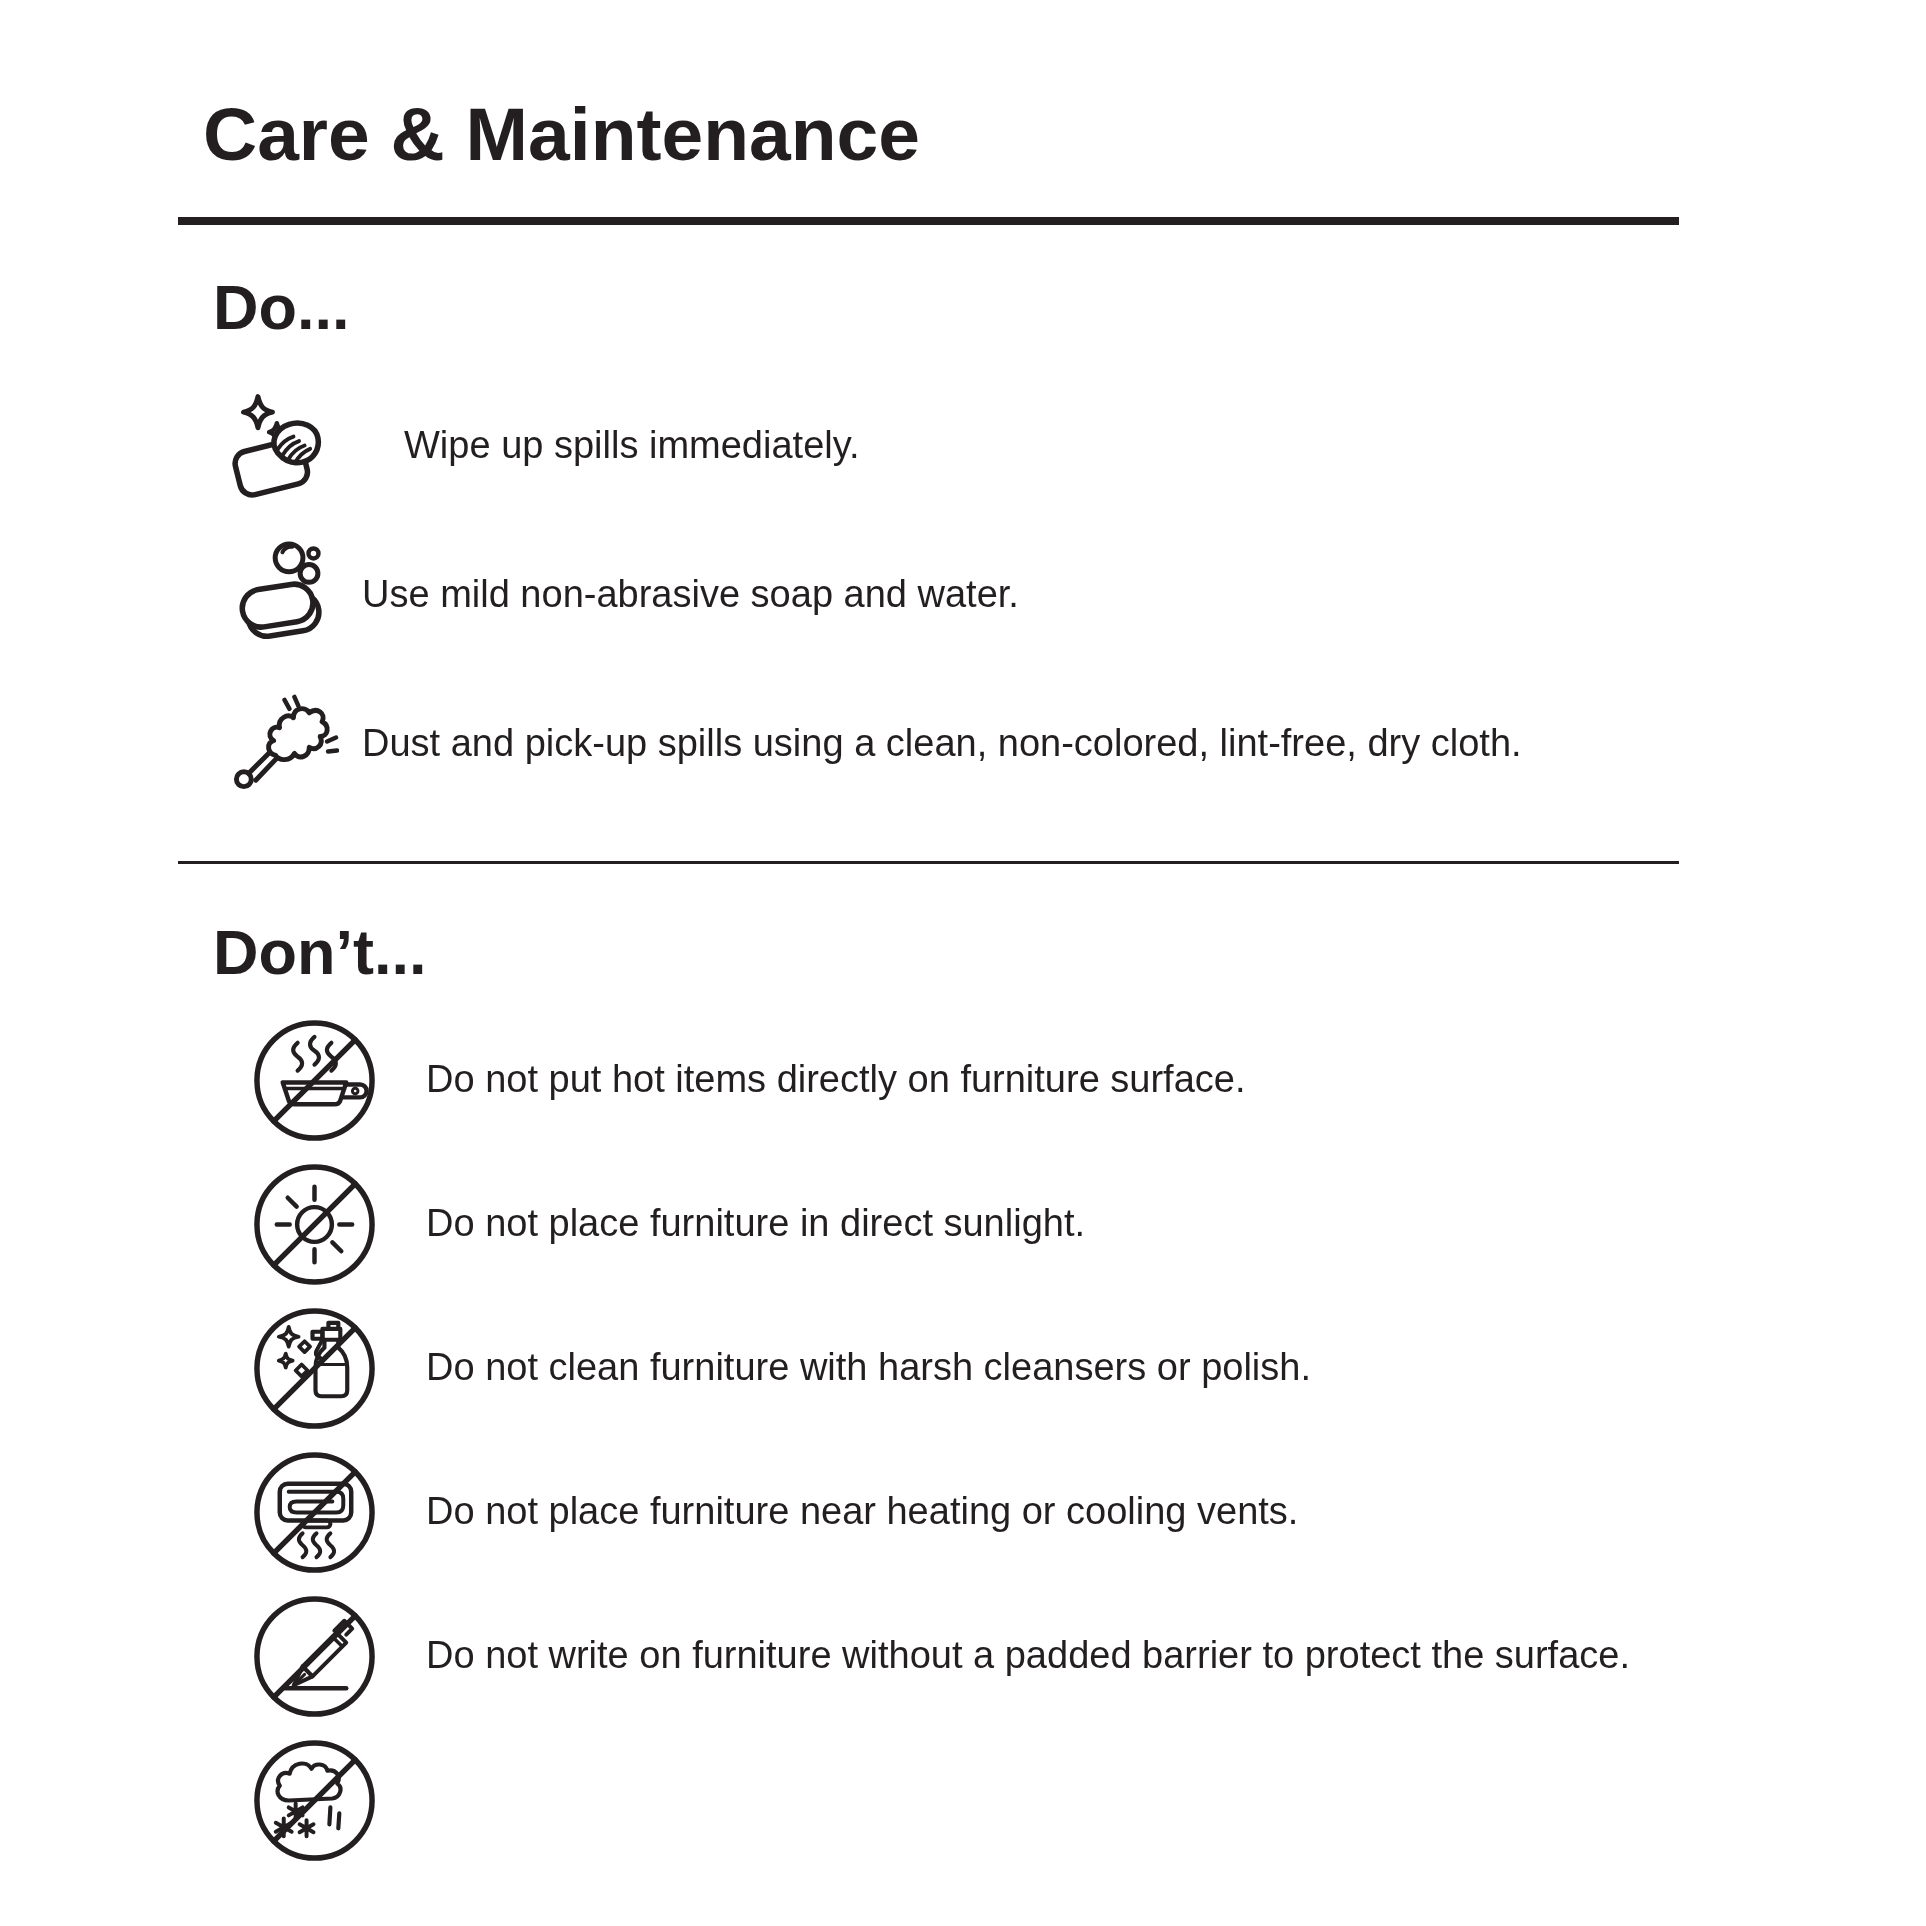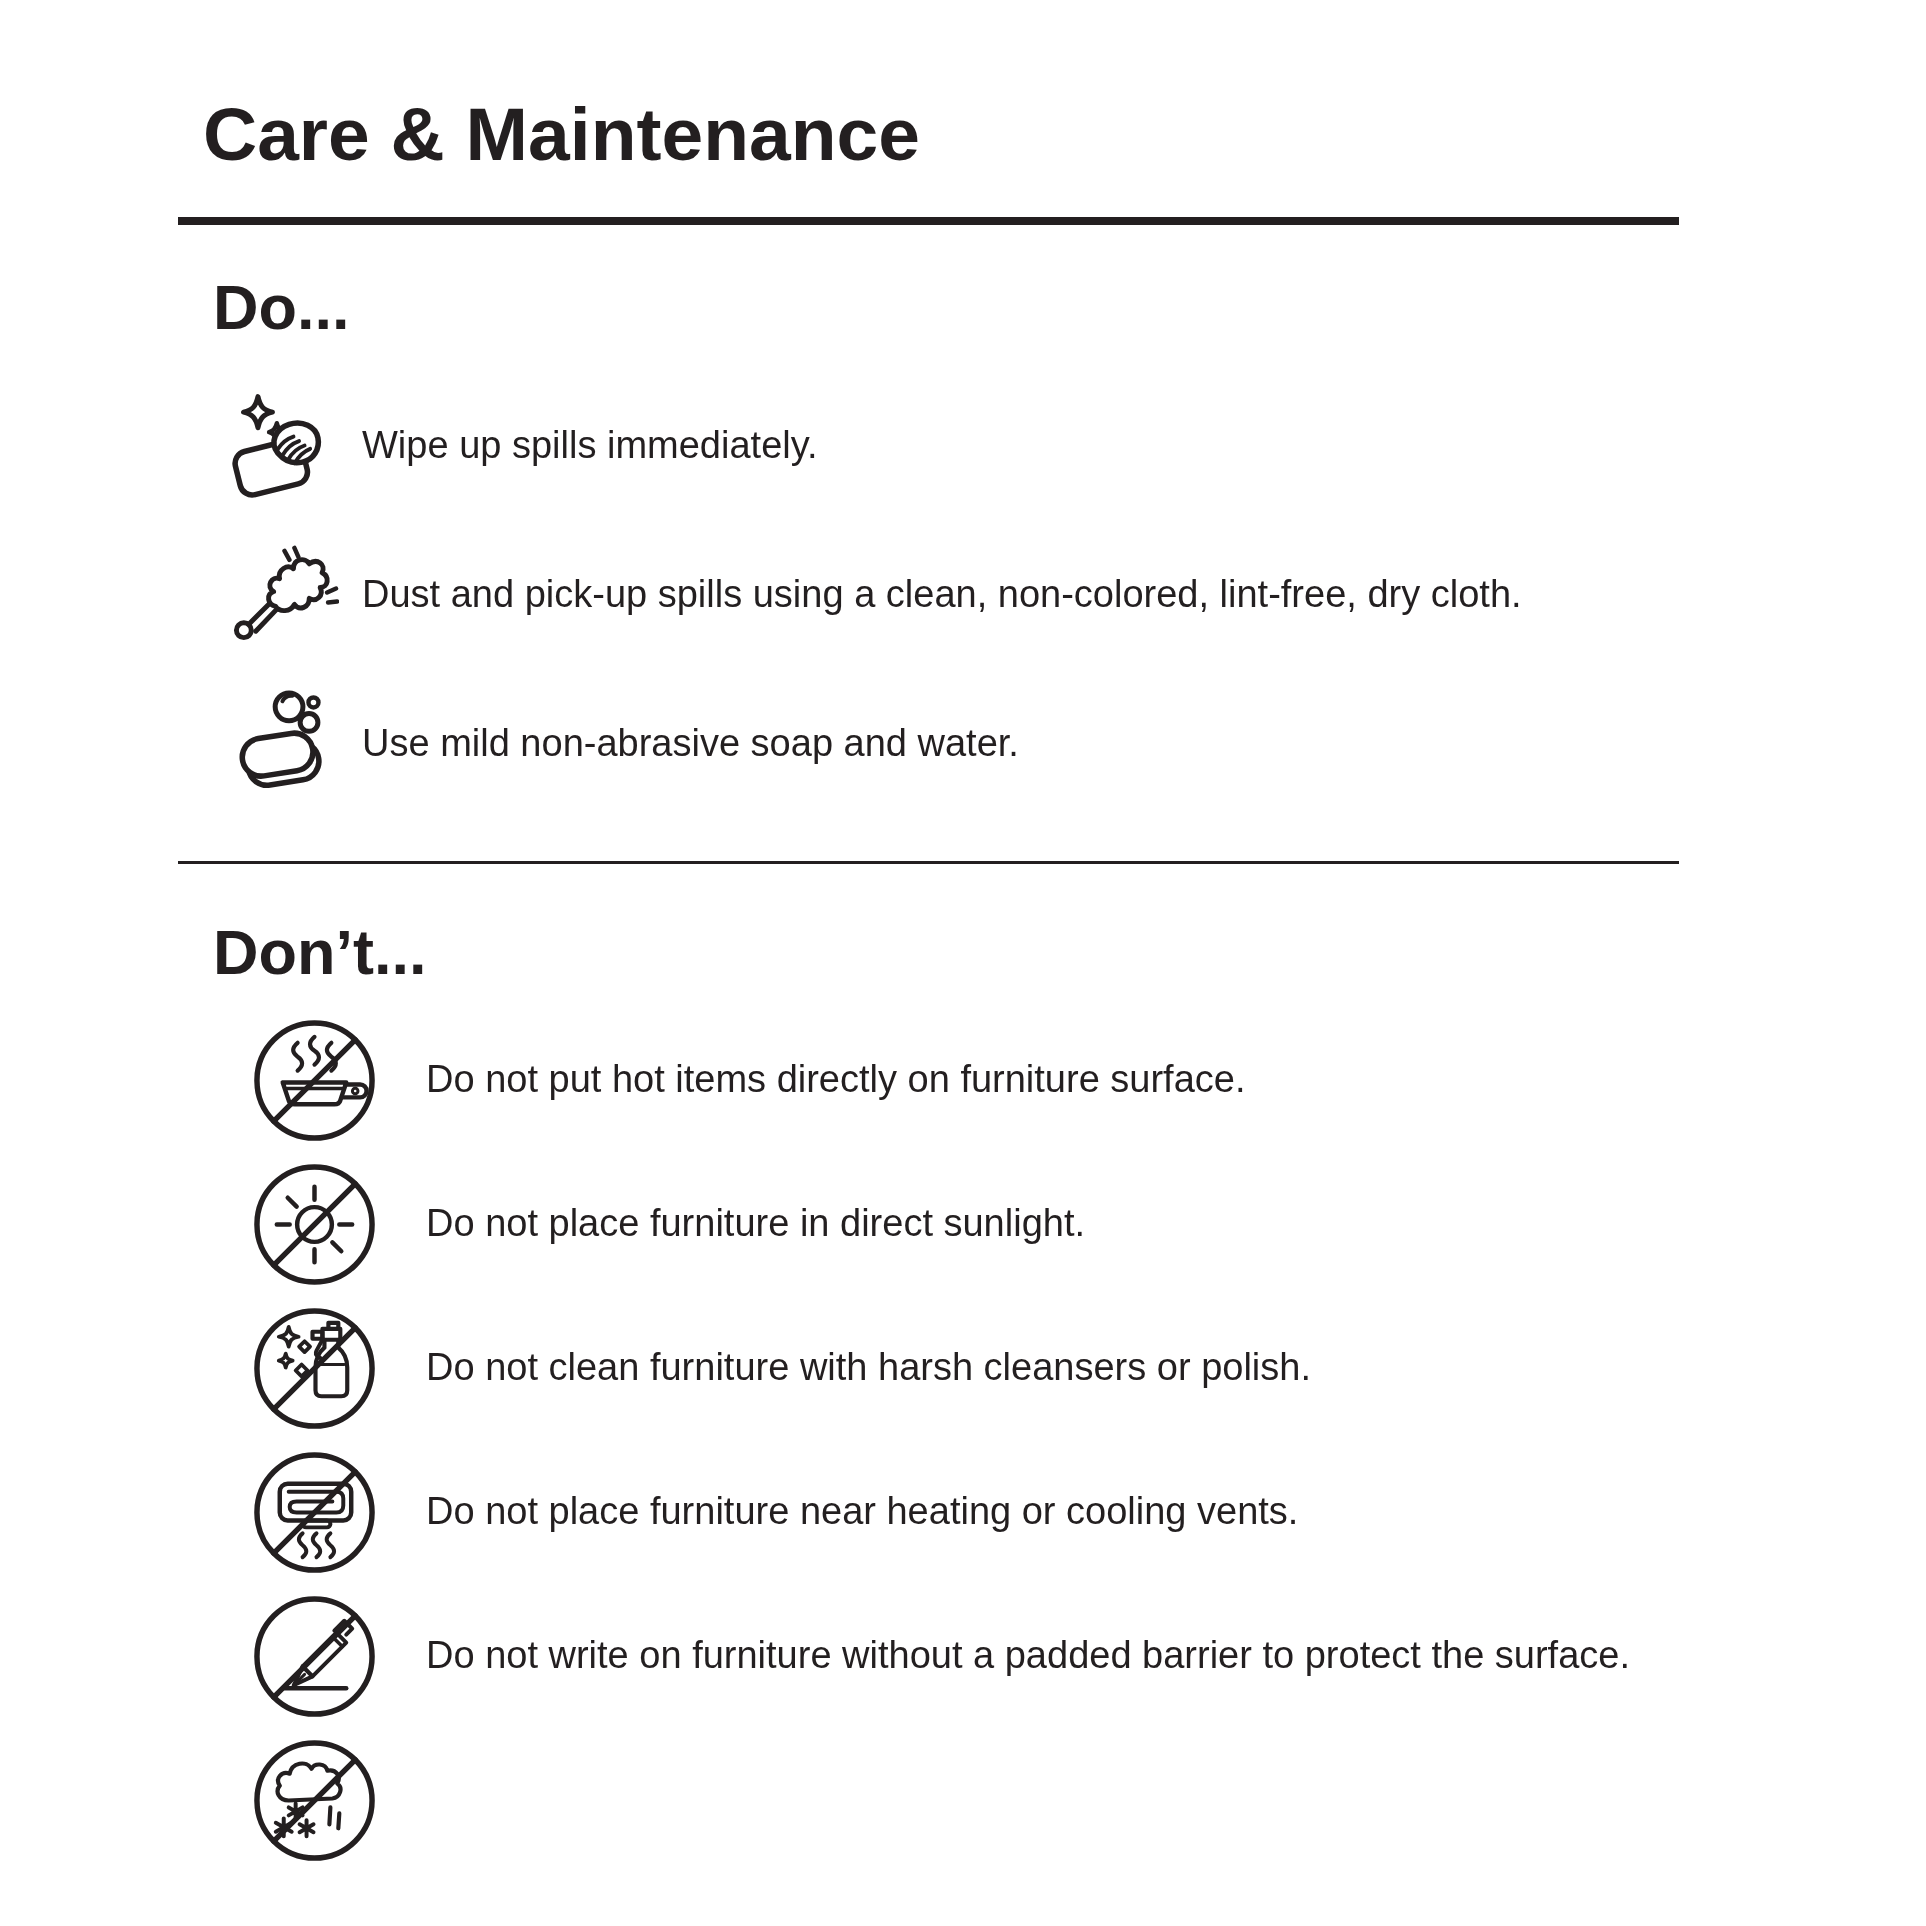--- a/index.html
+++ b/index.html
@@ -25,21 +25,21 @@
 
   .section-heading {
     margin: 0 0 0 35px;
     font-size: 63px; font-weight: bold; line-height: 1;
   }
   .heading-do   { margin-top: 51px; }
   .heading-dont { margin-top: 57px; }
 
   .row { display: flex; align-items: center; }
   .row-do { height: 149px; }
-  .row-do:first-of-type { margin-top: 32px; }
+  .row-do:first-of-type { margin-top: 32px; gap: 42px; }
   .row-dont { height: 144px; }
   .row-dont:first-of-type { margin-top: 24px; text-align: center; }
 
   .icon-box { flex: 0 0 auto; display: flex; align-items: center; justify-content: center; }
   .row-do .icon-box   { width: 111px; height: 111px; margin-left: 50px; }
   .row-dont .icon-box { width: 131px; height: 131px; margin-left: 71px; }
   .icon-box svg { width: 100%; height: 100%; }
 
   .row-do .instruction   { margin: 0 0 0 23px; }
   .row-dont .instruction { margin: 0 0 0 46px; }
@@ -70,44 +70,44 @@
           <path class="ln" stroke-width="3.5" d="M49 59 C53 52 58 48 64 46"></path>
           <path class="ln" stroke-width="3.5" d="M54 63 C58 56 63 52 69 50"></path>
           <path class="ln" stroke-width="3.5" d="M60 66 C64 59 69 55 74 53"></path>
         </svg>
       </span>
       <p class="instruction">Wipe up spills immediately.</p>
     </div>
 
     <div class="row row-do">
       <span class="icon-box">
-        <svg viewBox="0 0 112 100" aria-hidden="true">
-          <circle class="ln" stroke-width="5" cx="16" cy="86" r="7.5"></circle>
-          <path class="ln" stroke-width="5" d="M21 80 L44 57 M28 87 L50 64"></path>
-          <path class="ln msk" stroke-width="5" d="M48 62 C40 60 38 50 46 47 C38 42 44 31 52 34 C50 25 60 19 66 24 C66 14 78 12 82 19 C90 13 99 20 95 28 C103 32 101 43 93 43 C97 51 89 58 82 54 C82 63 72 67 67 60 C63 68 52 68 48 62 Z"></path>
-          <path class="ln" stroke-width="4.5" d="M57 6 L62 15 M67 3 L71 12 M100 48 L109 44 M101 58 L110 57"></path>
-        </svg>
-      </span>
-      <p class="instruction">Dust and pick-up spills using a clean, non-colored, lint-free, dry cloth.</p>
-    </div>
-
-    <div class="row row-do">
-      <span class="icon-box">
         <svg viewBox="0 0 100 100" aria-hidden="true">
           <circle class="ln" stroke-width="4.5" cx="55" cy="17" r="12.5"></circle>
           <path class="ln" stroke-width="3.5" d="M49 12 A9 9 0 0 1 58 7"></path>
           <circle class="ln" stroke-width="4" cx="77" cy="13" r="4.5"></circle>
           <circle class="ln" stroke-width="4.5" cx="73" cy="31" r="8"></circle>
           <g transform="rotate(-9 45 62)">
             <rect class="ln msk" stroke-width="5" x="17" y="52" width="64" height="34" rx="17"></rect>
             <rect class="ln msk" stroke-width="5" x="13" y="43" width="64" height="34" rx="17"></rect>
           </g>
         </svg>
       </span>
       <p class="instruction">Use mild non-abrasive soap and water.</p>
+    </div>
+
+    <div class="row row-do">
+      <span class="icon-box">
+        <svg viewBox="0 0 112 100" aria-hidden="true">
+          <circle class="ln" stroke-width="5" cx="16" cy="86" r="7.5"></circle>
+          <path class="ln" stroke-width="5" d="M21 80 L44 57 M28 87 L50 64"></path>
+          <path class="ln msk" stroke-width="5" d="M48 62 C40 60 38 50 46 47 C38 42 44 31 52 34 C50 25 60 19 66 24 C66 14 78 12 82 19 C90 13 99 20 95 28 C103 32 101 43 93 43 C97 51 89 58 82 54 C82 63 72 67 67 60 C63 68 52 68 48 62 Z"></path>
+          <path class="ln" stroke-width="4.5" d="M57 6 L62 15 M67 3 L71 12 M100 48 L109 44 M101 58 L110 57"></path>
+        </svg>
+      </span>
+      <p class="instruction">Dust and pick-up spills using a clean, non-colored, lint-free, dry cloth.</p>
     </div>
   </section>
 
   <hr class="rule rule-thin">
 
   <section>
     <h2 class="section-heading heading-dont">Don’t...</h2>
 
     <div class="row row-dont">
       <span class="icon-box">

